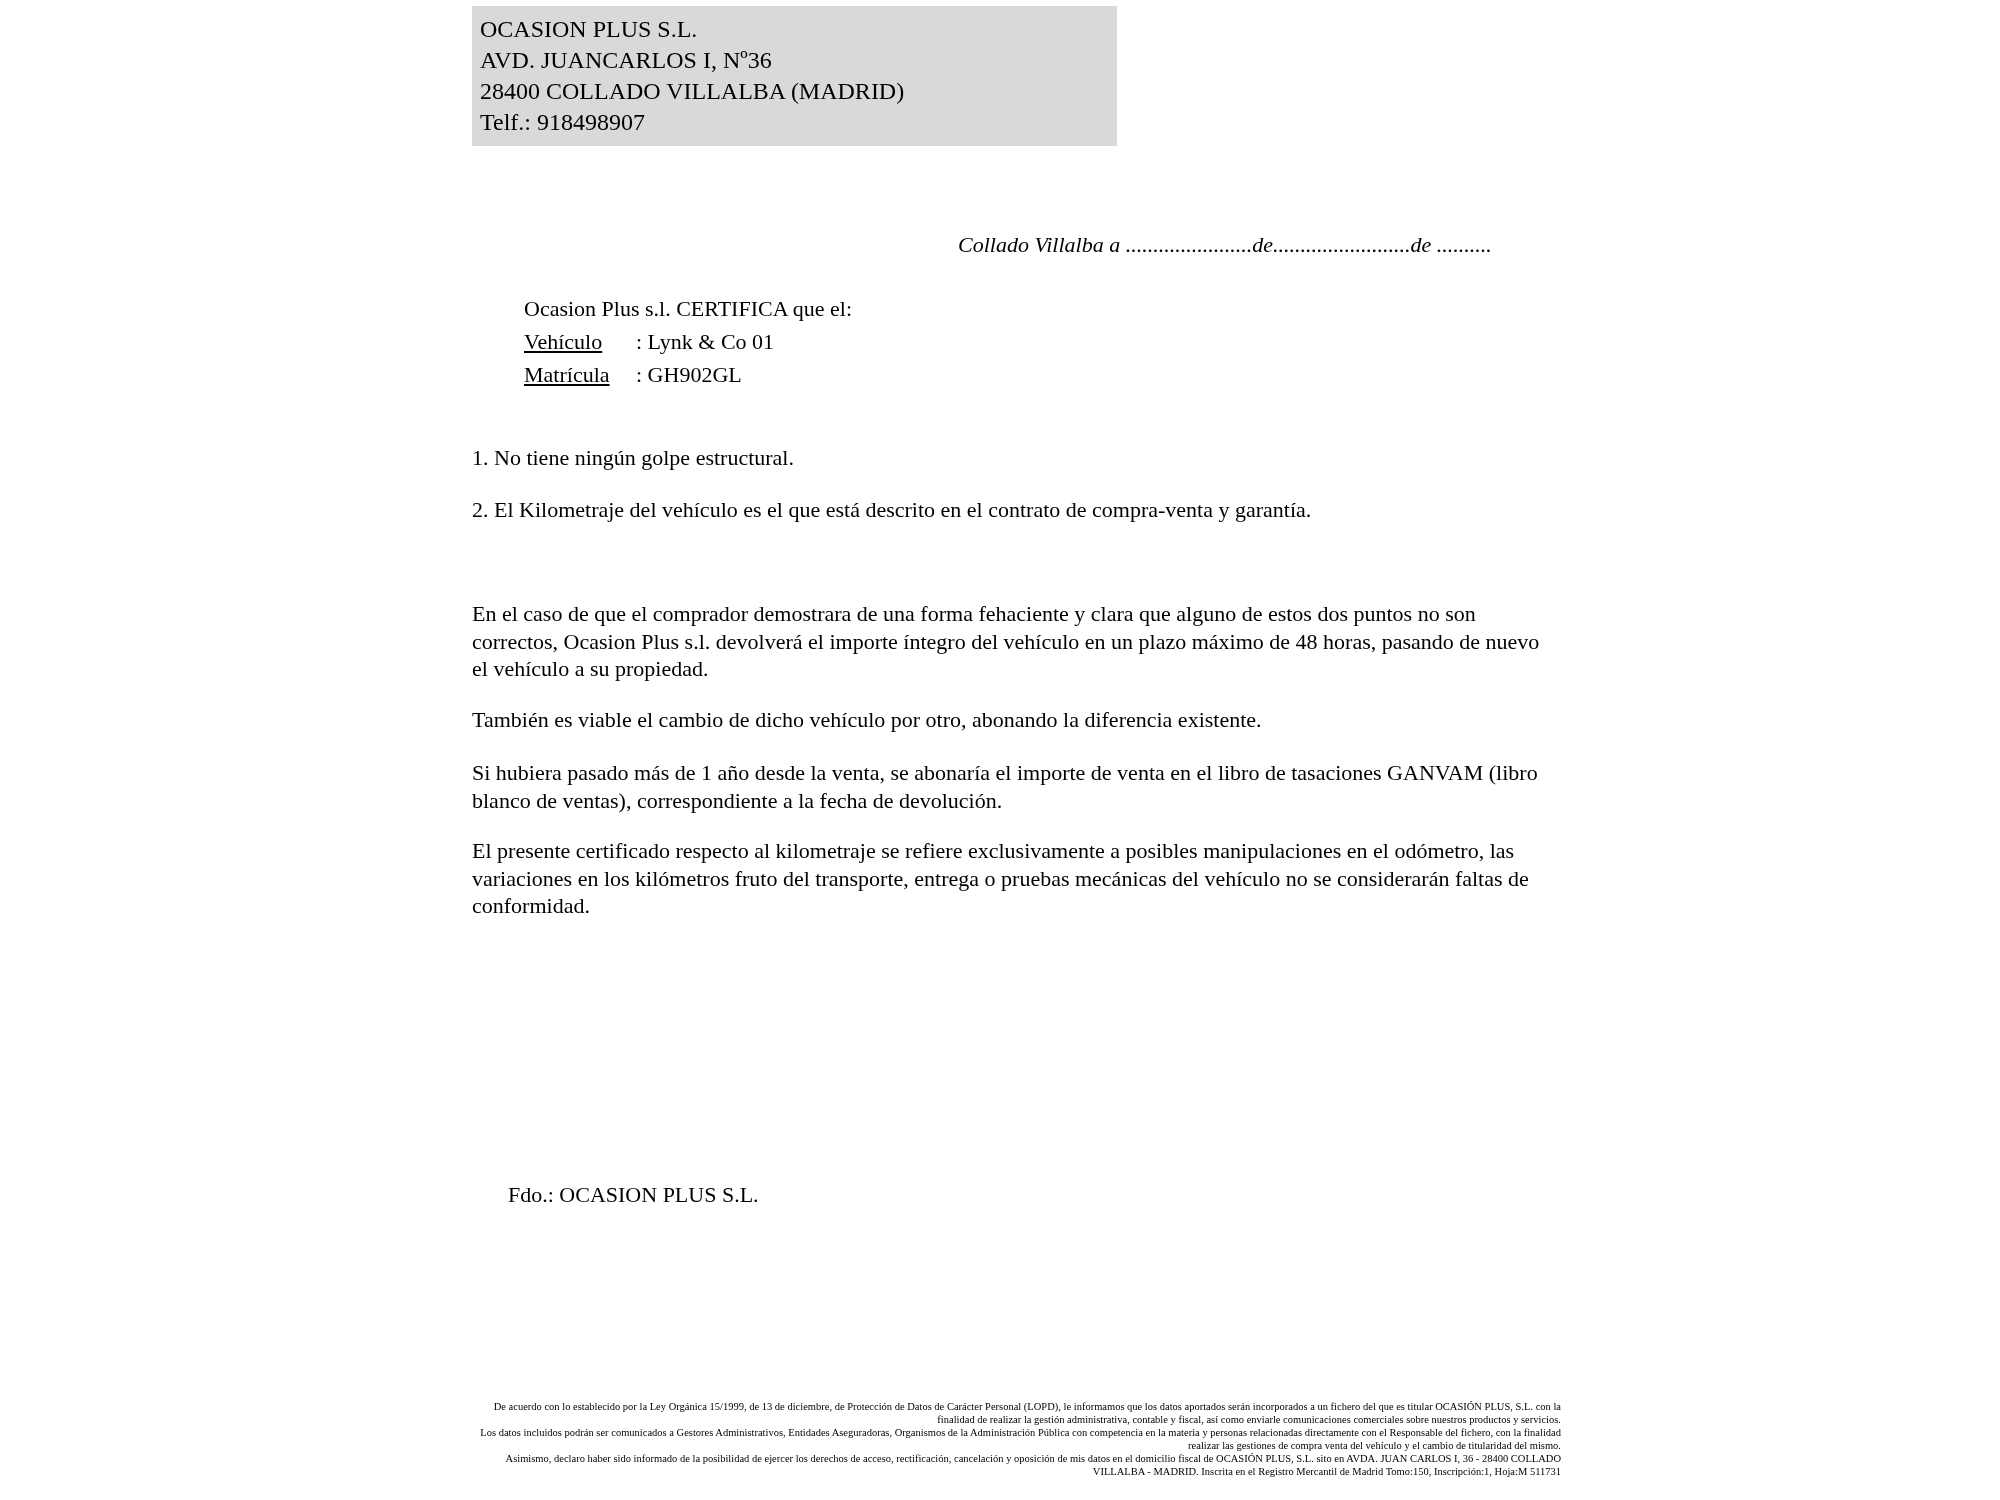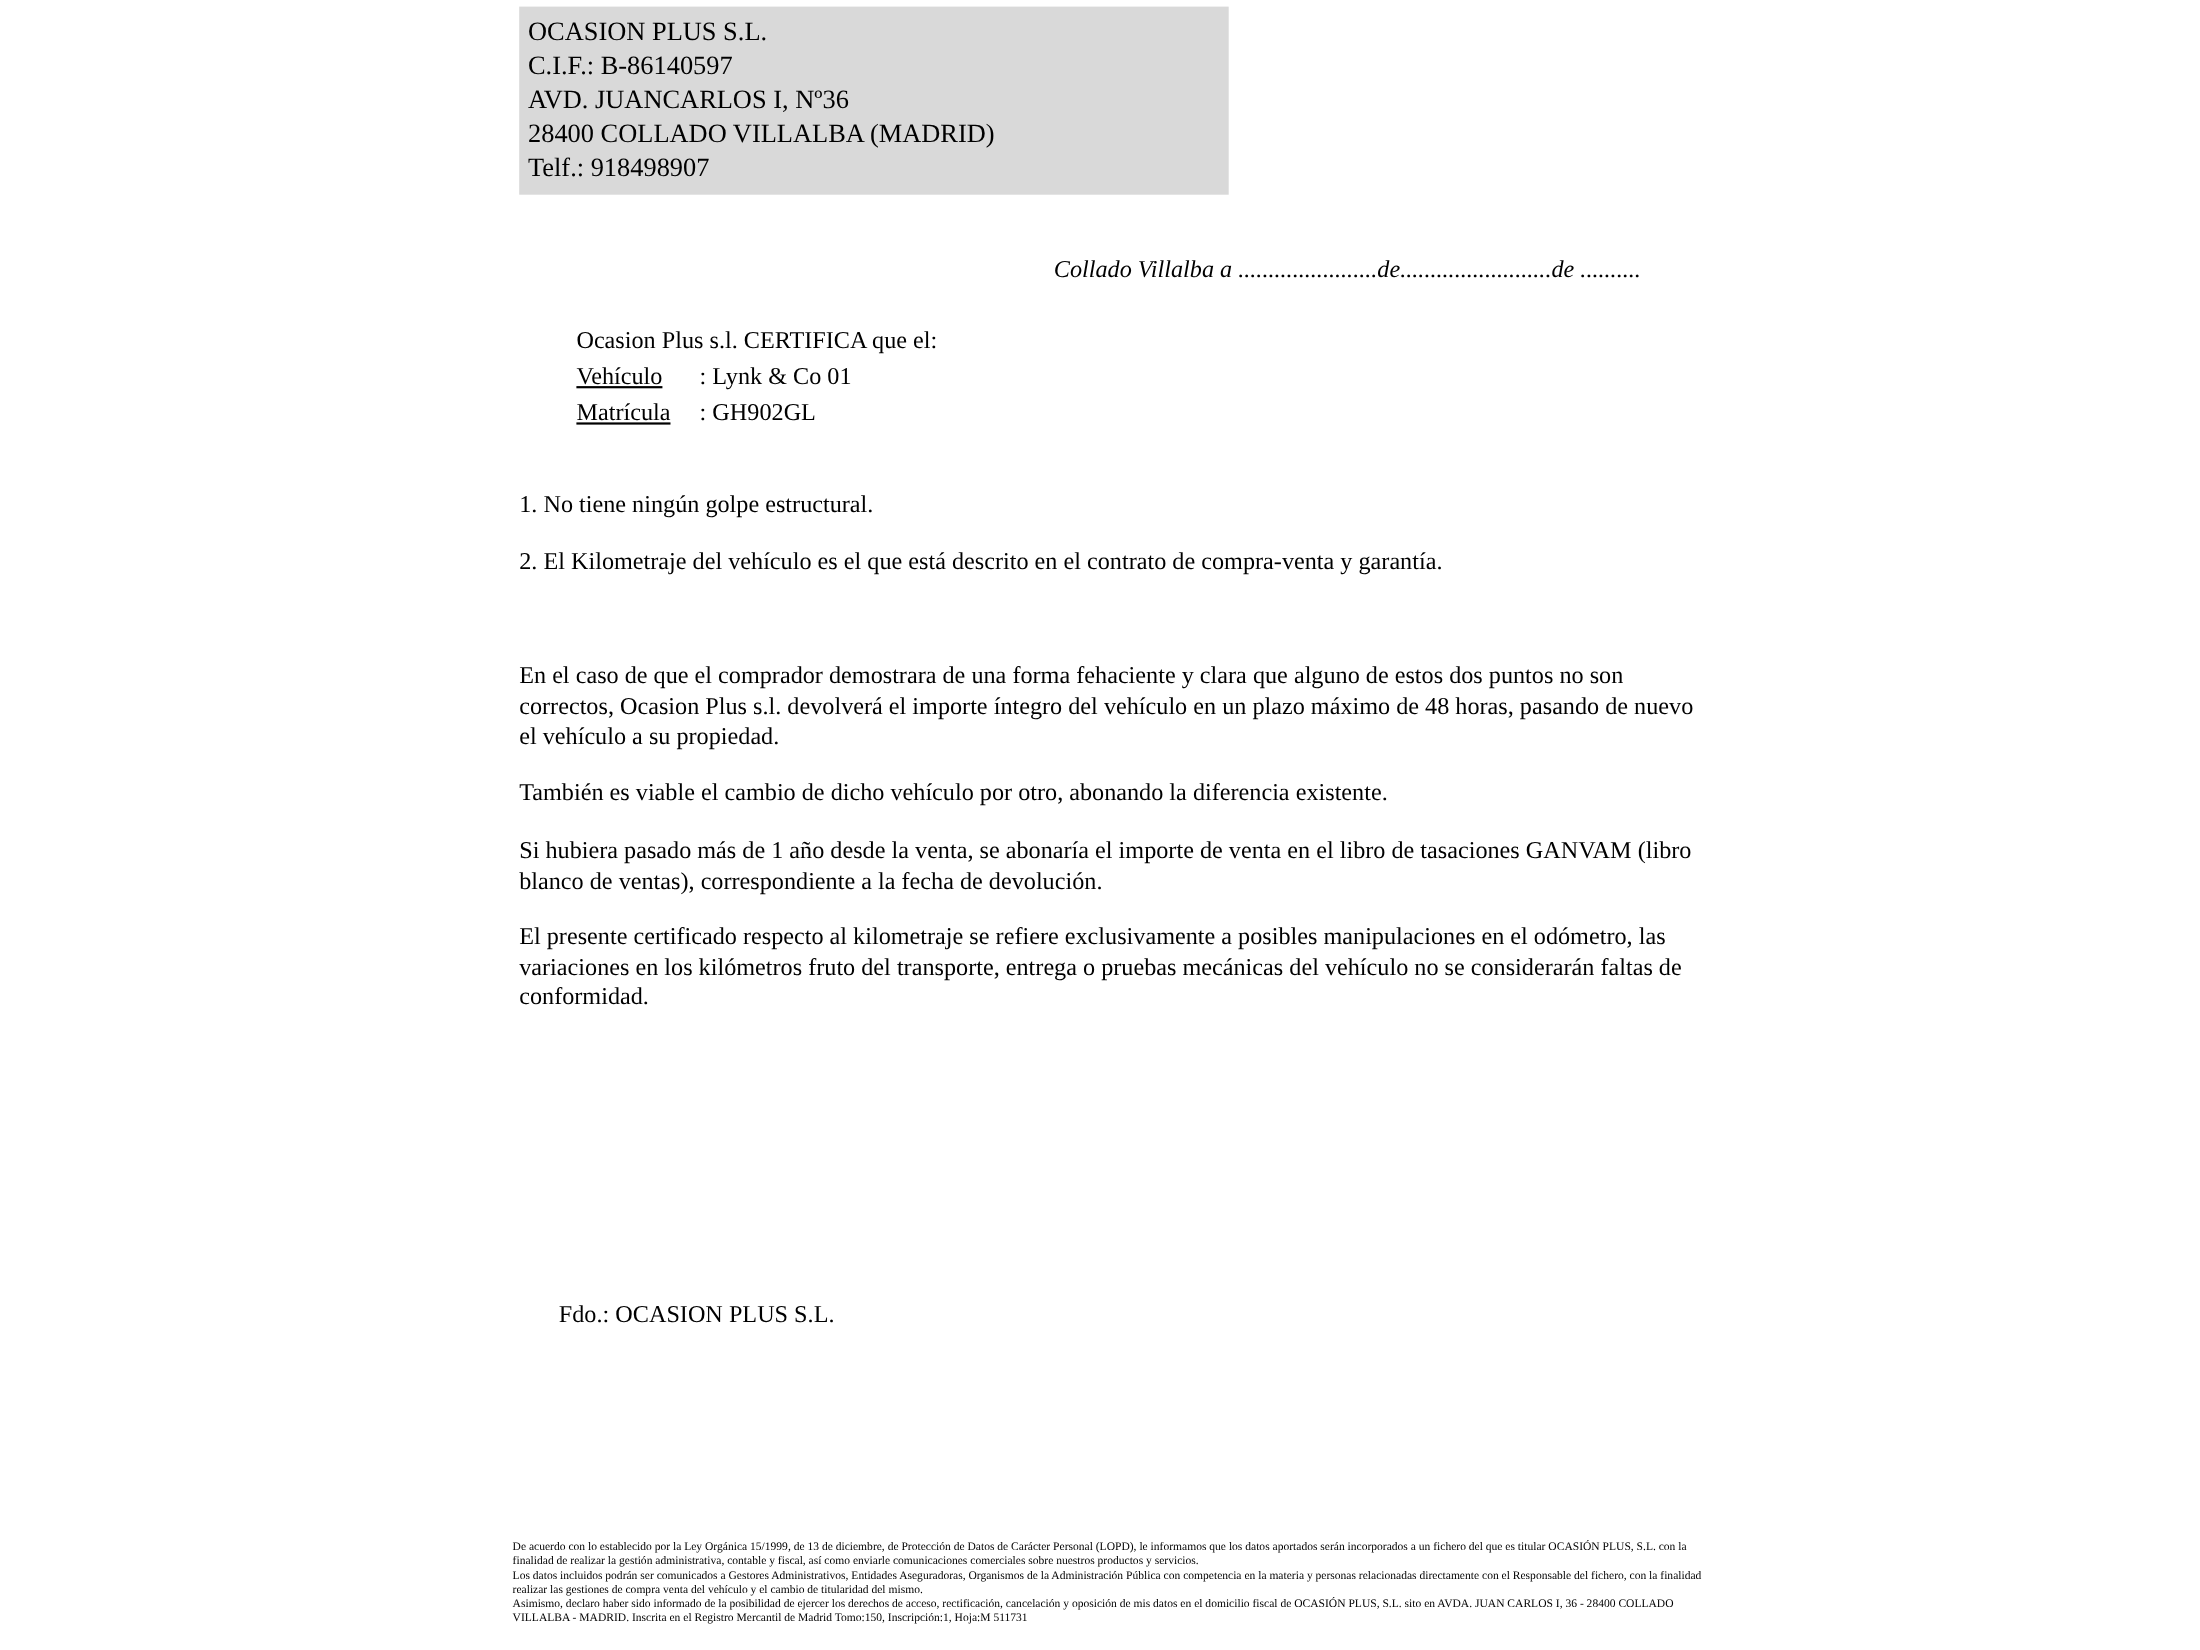--- a/index.html
+++ b/index.html
@@ -77,30 +77,30 @@
   .legal {
     position: absolute;
     left: 466px;
     top: 1400px;
     width: 1095px;
     font-size: 10.5px;
     line-height: 13px;
   }
   .legal p {
     margin: 0;
+    text-align: right;
   }
 </style>
 </head>
 <body>
 
 <div class="page">
 
   <div class="header-box" style="background: rgb(217, 217, 217);">
     <div class="hline">OCASION PLUS S.L.</div>
-    <div class="hline">C.I.F.: B-86140597</div>
     <div class="hline">AVD. JUANCARLOS I, Nº36</div>
     <div class="hline">28400 COLLADO VILLALBA (MADRID)</div>
     <div class="hline">Telf.: 918498907</div>
   </div>
 
   <div class="date-line">Collado Villalba a .......................de.........................de ..........</div>
 
   <div class="certify">
     <div>Ocasion Plus s.l. CERTIFICA que el:</div>
     <div class="row">

